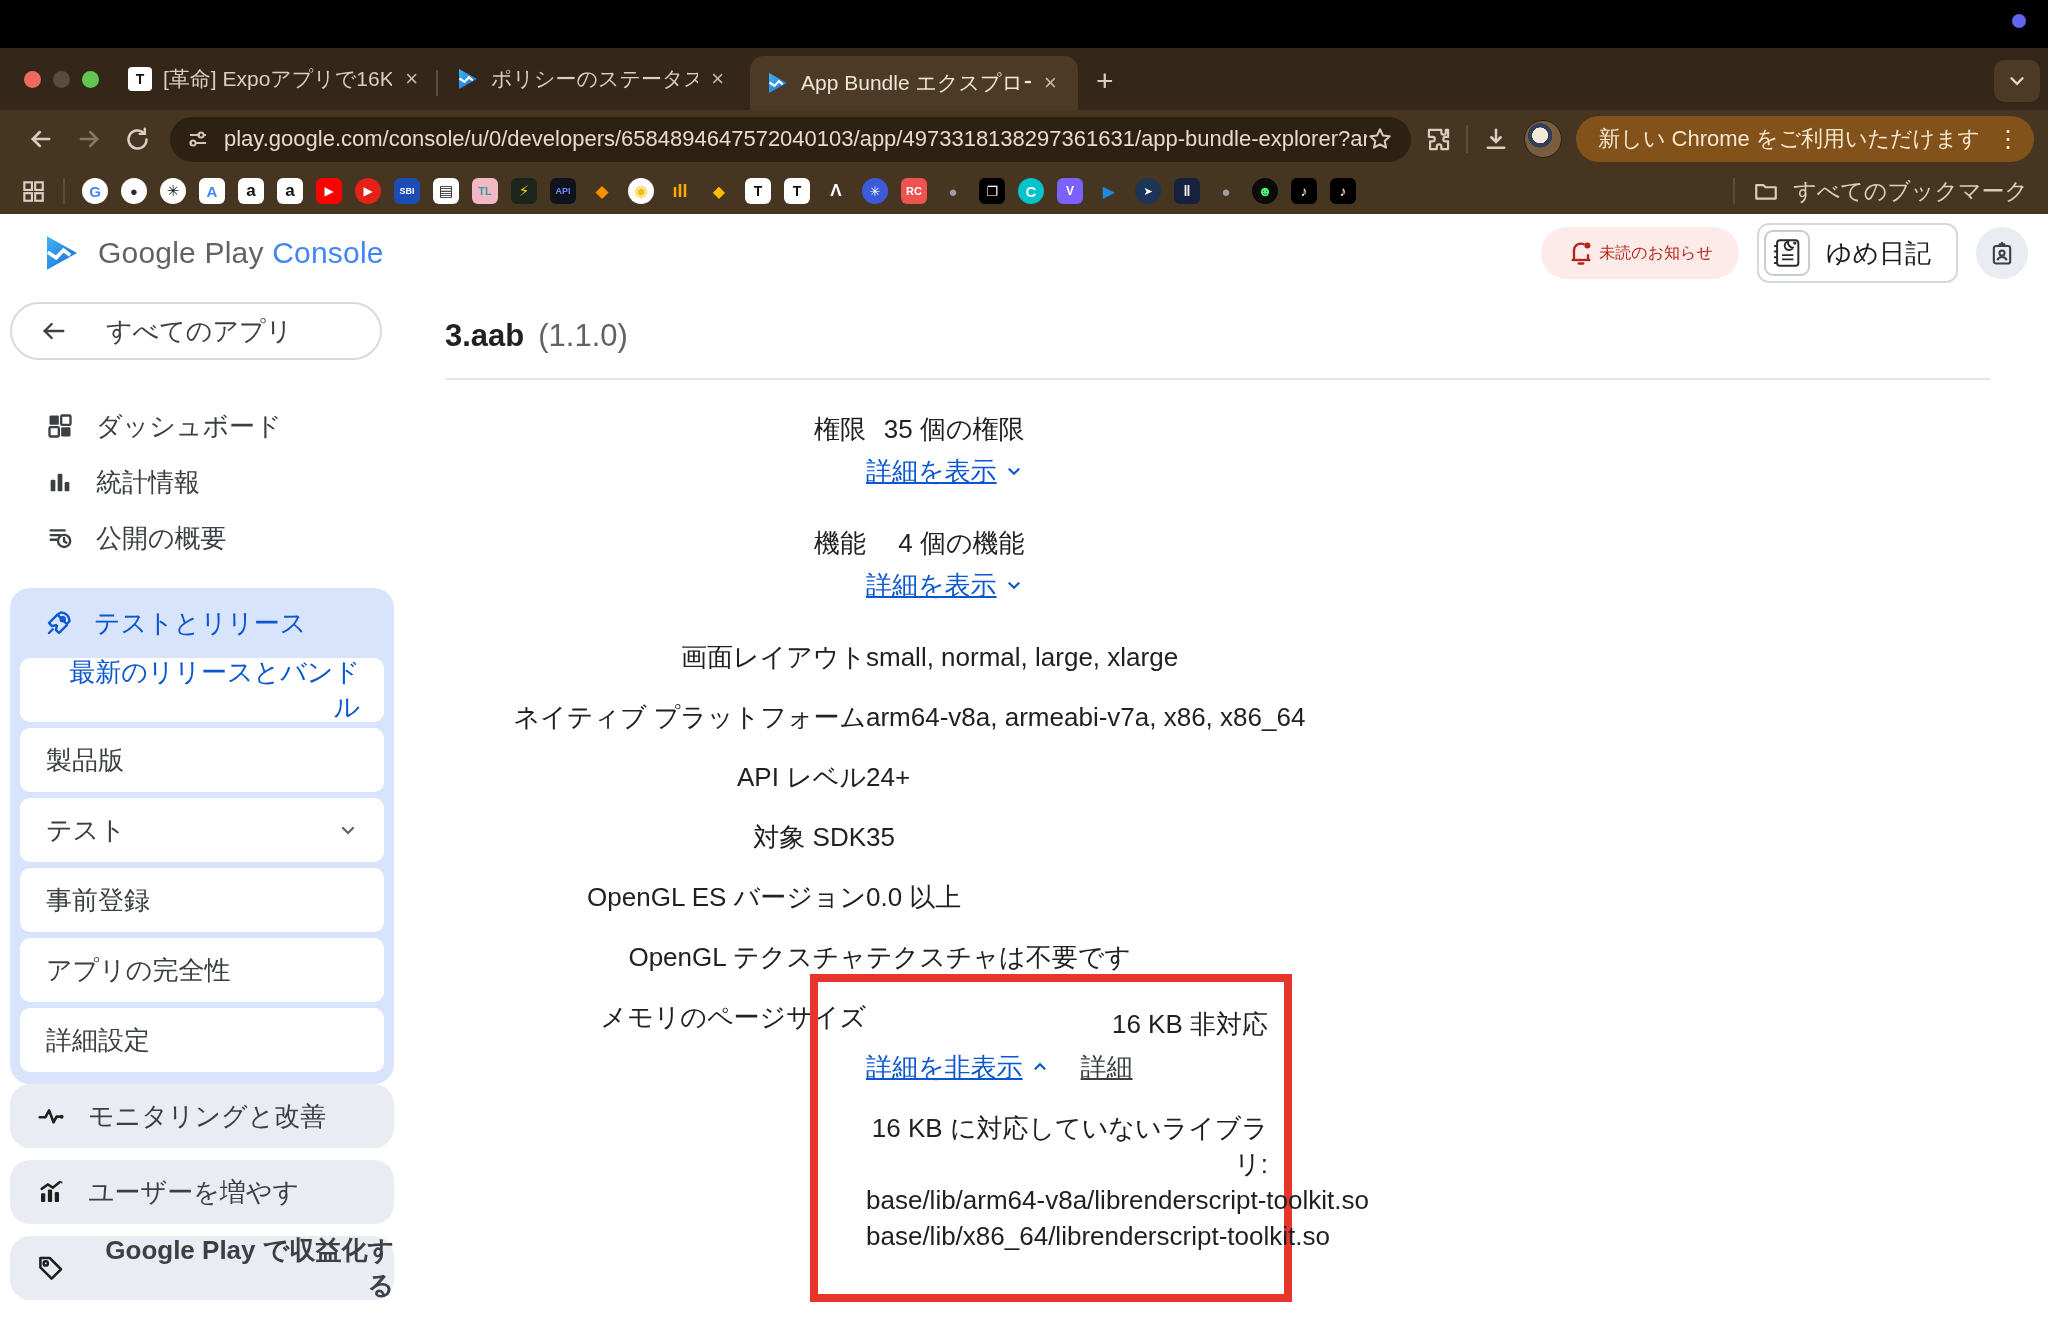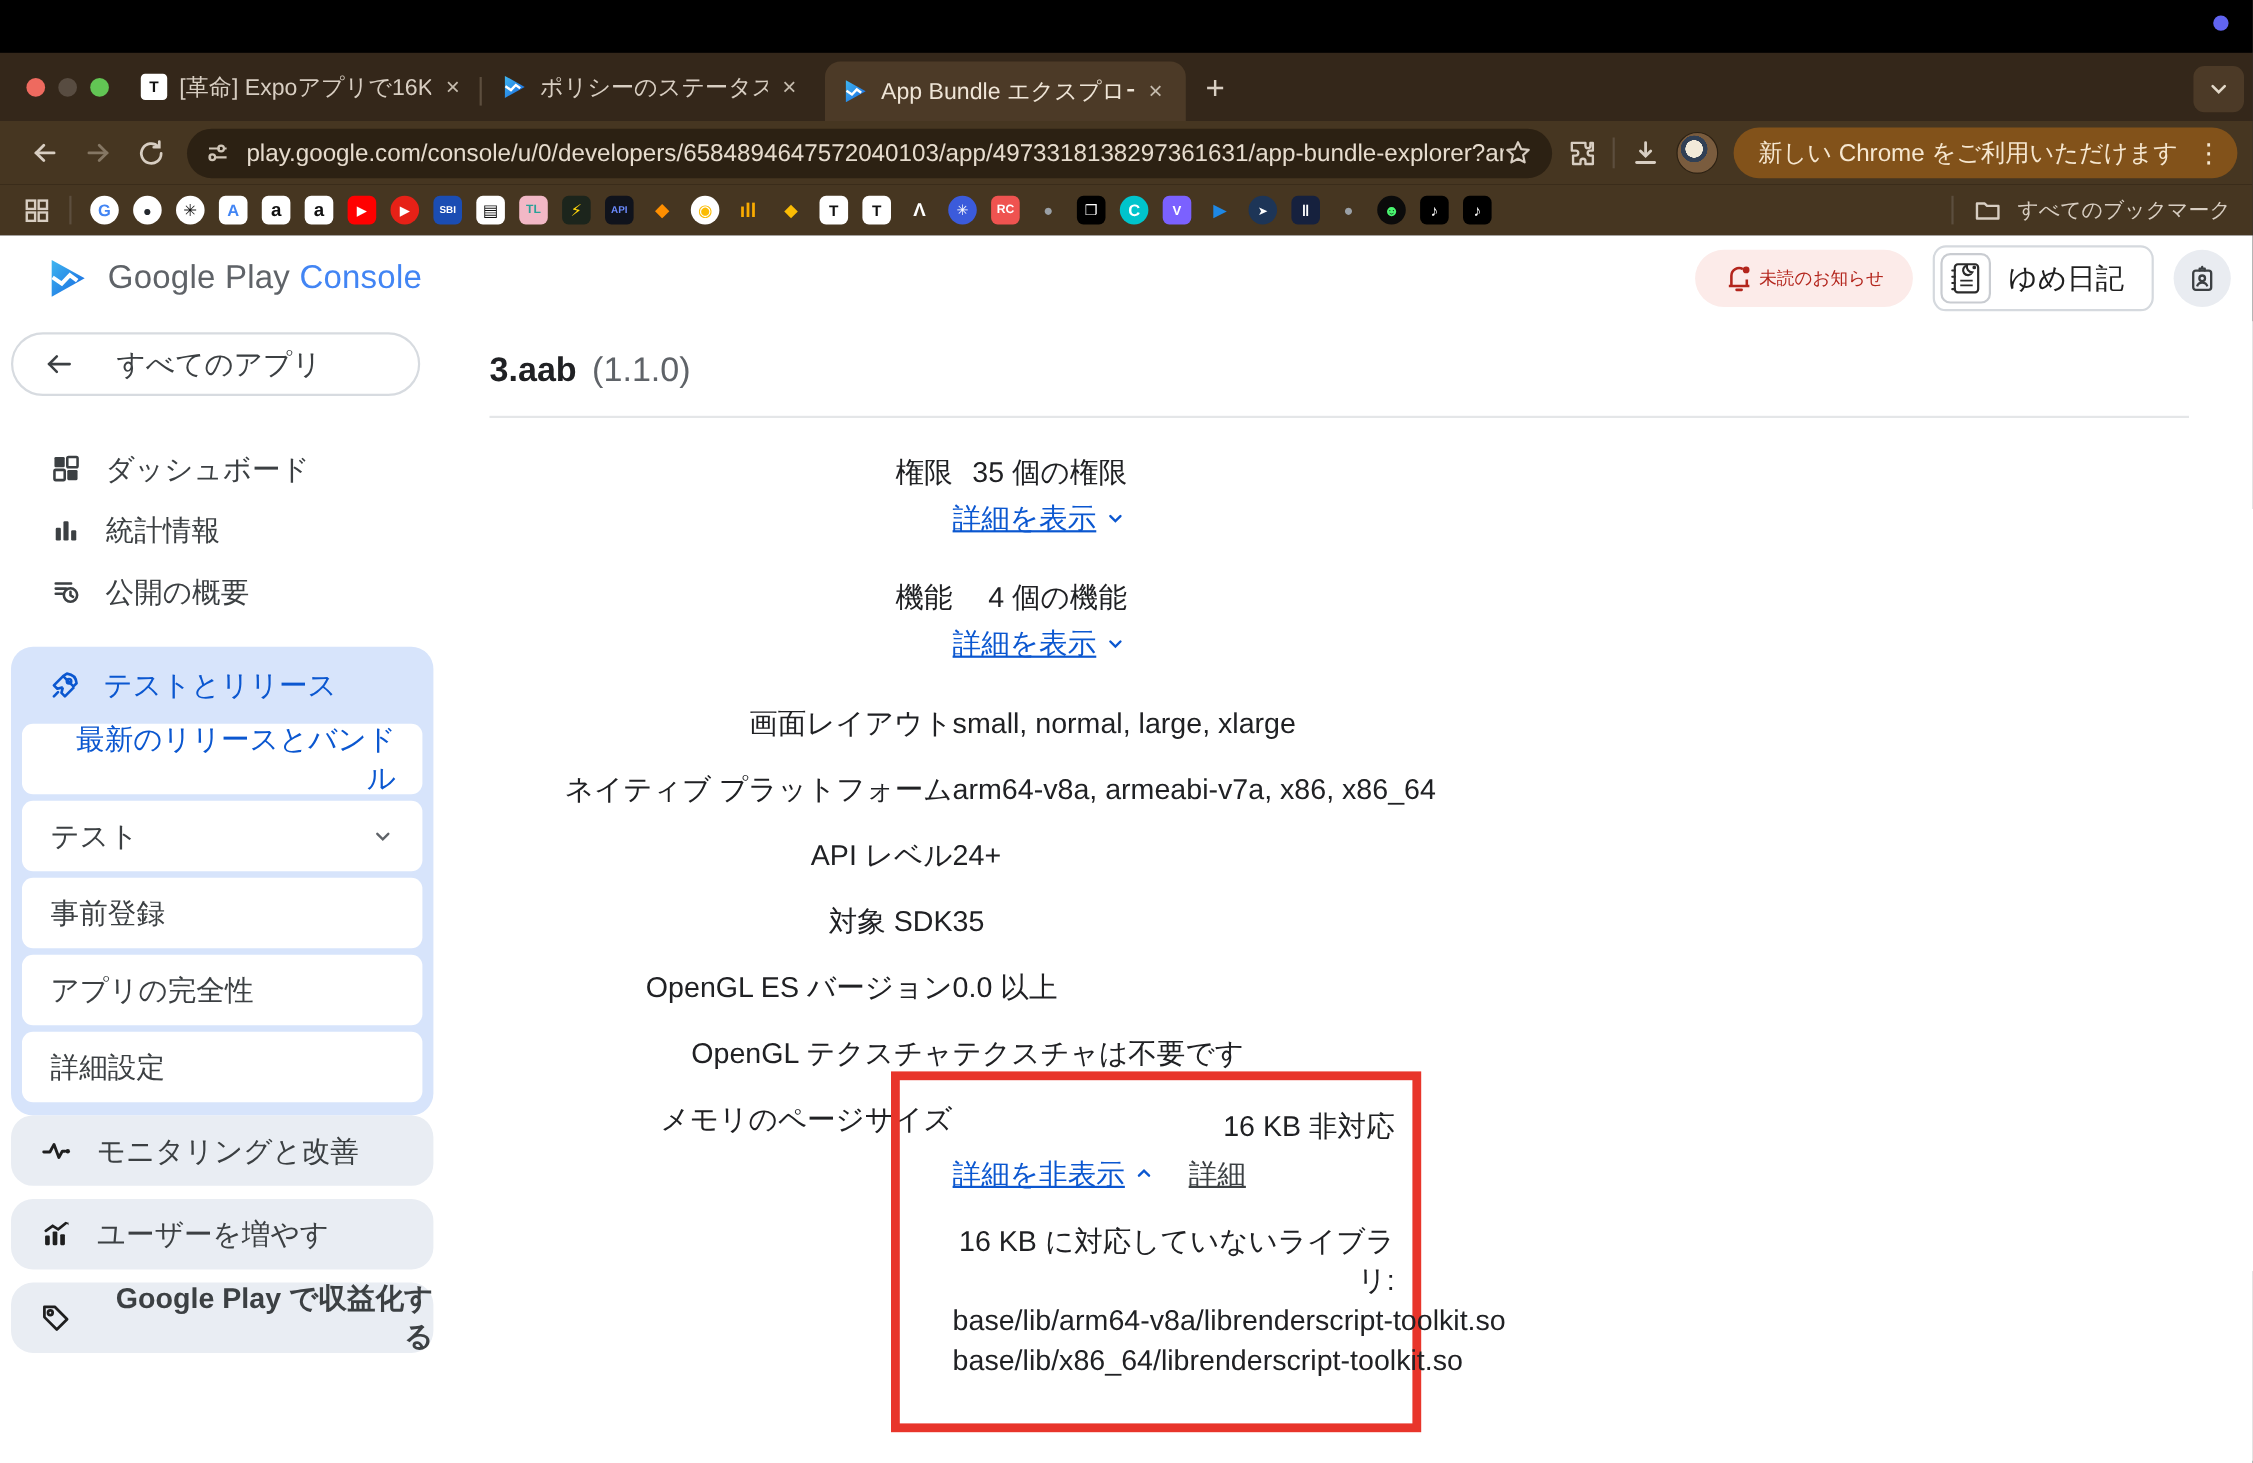--- a/index.html
+++ b/index.html
@@ -35,21 +35,21 @@
   .tool-sep { width:2px; height:28px; background:#5c4e3e; }
   .avatar { width:38px; height:38px; border-radius:50%; background:radial-gradient(circle at 42% 40%, #f2ead9 0 26%, #314055 27% 40%, #7a5c3e 41% 100%); border:1px solid #2c2113; }
   .updatepill { height:46px; border-radius:23px; background:var(--chrome-update-bg,#82521a); color:#f6e7d0; font-size:22px; display:flex; align-items:center; gap:16px; padding:0 14px 0 22px; white-space:nowrap; }
   .updatepill .dots { font-size:24px; letter-spacing:0; }
 
   
   .bookmarks { position:absolute; top:168px; left:0; right:0; height:46px; background:var(--chrome-toolbar,#463621); display:flex; align-items:center; padding:0 20px; gap:13px; }
   .bm { width:26px; height:26px; border-radius:6px; display:flex; align-items:center; justify-content:center; font-weight:bold; flex:none; overflow:hidden; }
   .bm.circle { border-radius:50%; }
   .bm-sep { width:2px; height:26px; background:#5c4e3e; margin:0 4px; flex:none; }
-  .bm-right { margin-left:auto; display:flex; gap:14px; color:#d8cec2; font-size:19px; }
+  .bm-right { margin-left:auto; display:flex; align-items:center; gap:14px; color:#d8cec2; font-size:23px; }
 
   
   .page { position:absolute; top:214px; left:0; right:0; bottom:0; background:#ffffff; display:flex; flex-direction:column;text-align:right; }
   .console-header { height:78px; display:flex; align-items:center; padding:0 20px 0 42px; flex:none; }
   .logo { display:flex; align-items:center; gap:16px; }
   .logo-text { font-size:30px; color:#5f6368; letter-spacing:.2px; }
   .logo-text .blue { color:var(--logo-blue,#4285f4); }
   .header-right { margin-left:auto; display:flex; align-items:center; gap:18px; }
   .notif-pill { height:52px; border-radius:26px; background:var(--notif-bg,#fcebe9); color:var(--notif-text,#b3251c); font-size:16px; display:flex; align-items:center; gap:4px; padding:0 26px; }
   .app-select { height:60px; border:2px solid #d5d9de; background:#fff; border-radius:12px; display:flex; align-items:center; padding:5px; }
@@ -350,20 +350,23 @@
                   <circle cx="15" cy="9" r="1.6"></circle>
                   <path d="M7 17l-3 3" stroke-linecap="round"></path>
                 </svg>
               </span>
             <span>テストとリリース</span>
           </div>
           <div class="card selected">
             <span>最新のリリースとバンドル</span>
           </div>
           <div class="card">
+            <span>製品版</span>
+          </div>
+          <div class="card">
             <span>テスト</span>
             <span class="chv-right">
                 <svg width="24" height="24" viewBox="0 0 24 24" fill="none" stroke="#5f6368" stroke-width="2.2" stroke-linecap="round">
                   <polyline points="7,10 12,15 17,10"></polyline>
                 </svg>
               </span>
           </div>
           <div class="card">
             <span>事前登録</span>
           </div>

